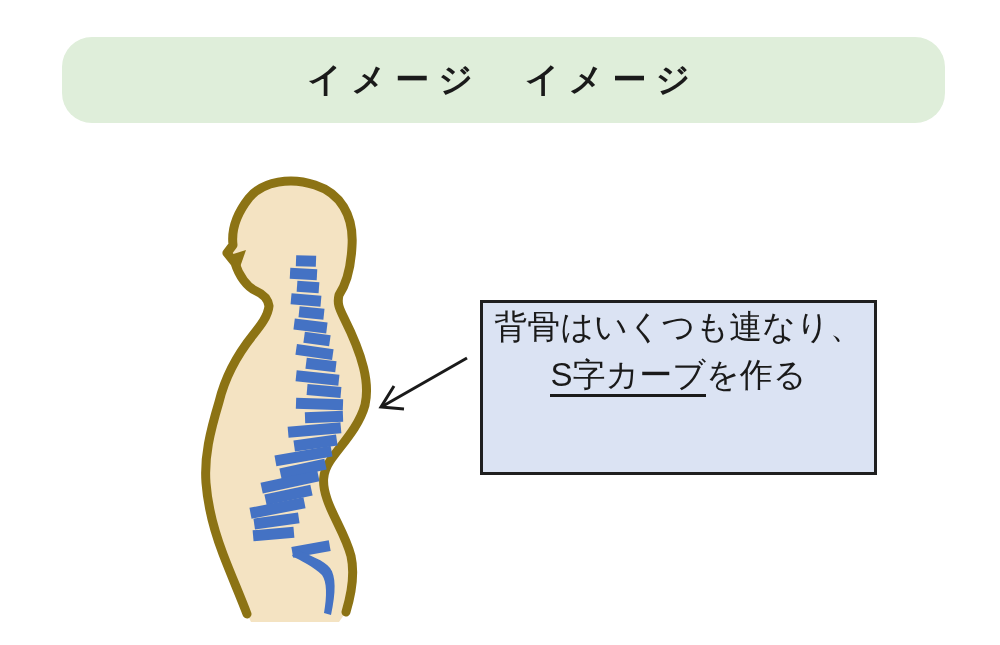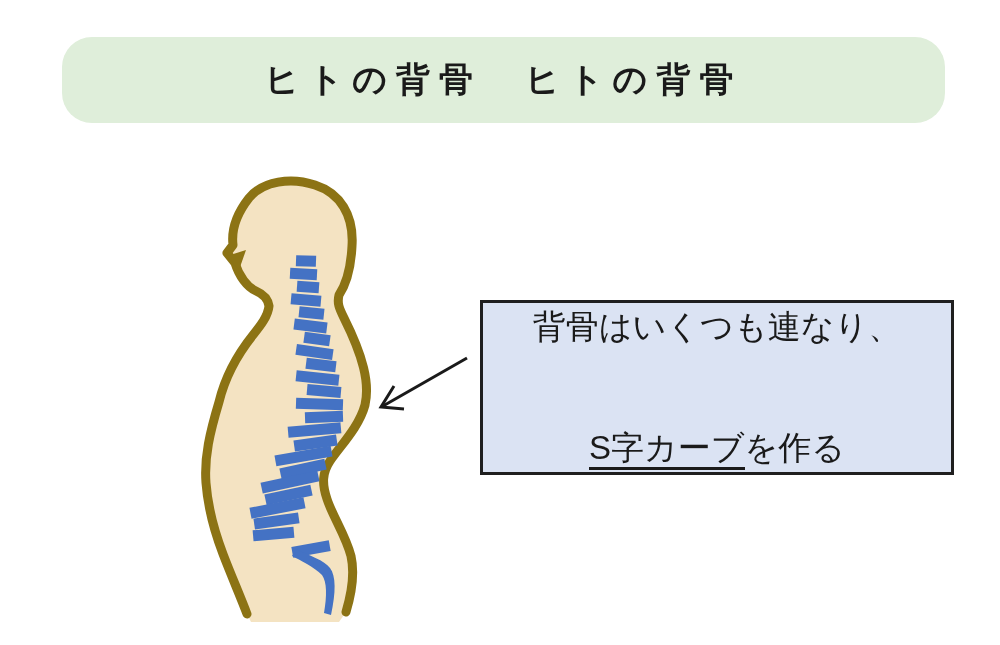--- a/index.html
+++ b/index.html
@@ -30,42 +30,42 @@
     fill:none;stroke:var(--body_outline,#8c7314);
     stroke-width:9;stroke-linejoin:round;stroke-linecap:round;
   }
   .nose{fill:var(--body_outline,#8c7314);}
   .vert{fill:var(--spine_blue,#4472c4);}
   .tail{fill:var(--spine_blue,#4472c4);}
   .arrow-line,.arrow-head{
     stroke:var(--arrow_color,#1a1a1a);stroke-width:3;fill:none;
   }
   .note-box{
-    position:absolute;left:480px;top:300px;width:474px;height:175px;
+    position:absolute;left:480px;top:300px;width:397px;height:175px;
     box-sizing:border-box;
     background:var(--box_bg,#dbe3f3);
     border:3px solid var(--box_border,#1f1f1f);
-    display:flex;flex-direction:column;align-items:center;justify-content:space-between;
+    display:flex;flex-direction:column;align-items:center;justify-content:flex-start;
     color:var(--box_text,#1a1a1a);
     font-size:33px;line-height:48px;
     text-align:center;
   }
   .note-line2 .emph{
     font-weight:400;
     border-bottom:3px solid var(--box_text,#1a1a1a);
     padding-bottom:1px;
   }
 </style>
 </head>
 <body>
 
 <div class="page">
 
   <div class="banner">
-    <span class="banner-title">ヒトの背骨　ヒトの背骨</span>
+    <span class="banner-title">イメージ　イメージ</span>
   </div>
 
   <svg class="figure" viewBox="0 0 1000 645" aria-hidden="true">
     <g>
       <path class="body-fill" d="M 346 612
         C 352 592 355 574 351 556
         C 346 536 332 515 327 499
         C 322 484 322 473 330 461
         C 341 445 359 427 365 405
         C 370 383 363 356 344 318

